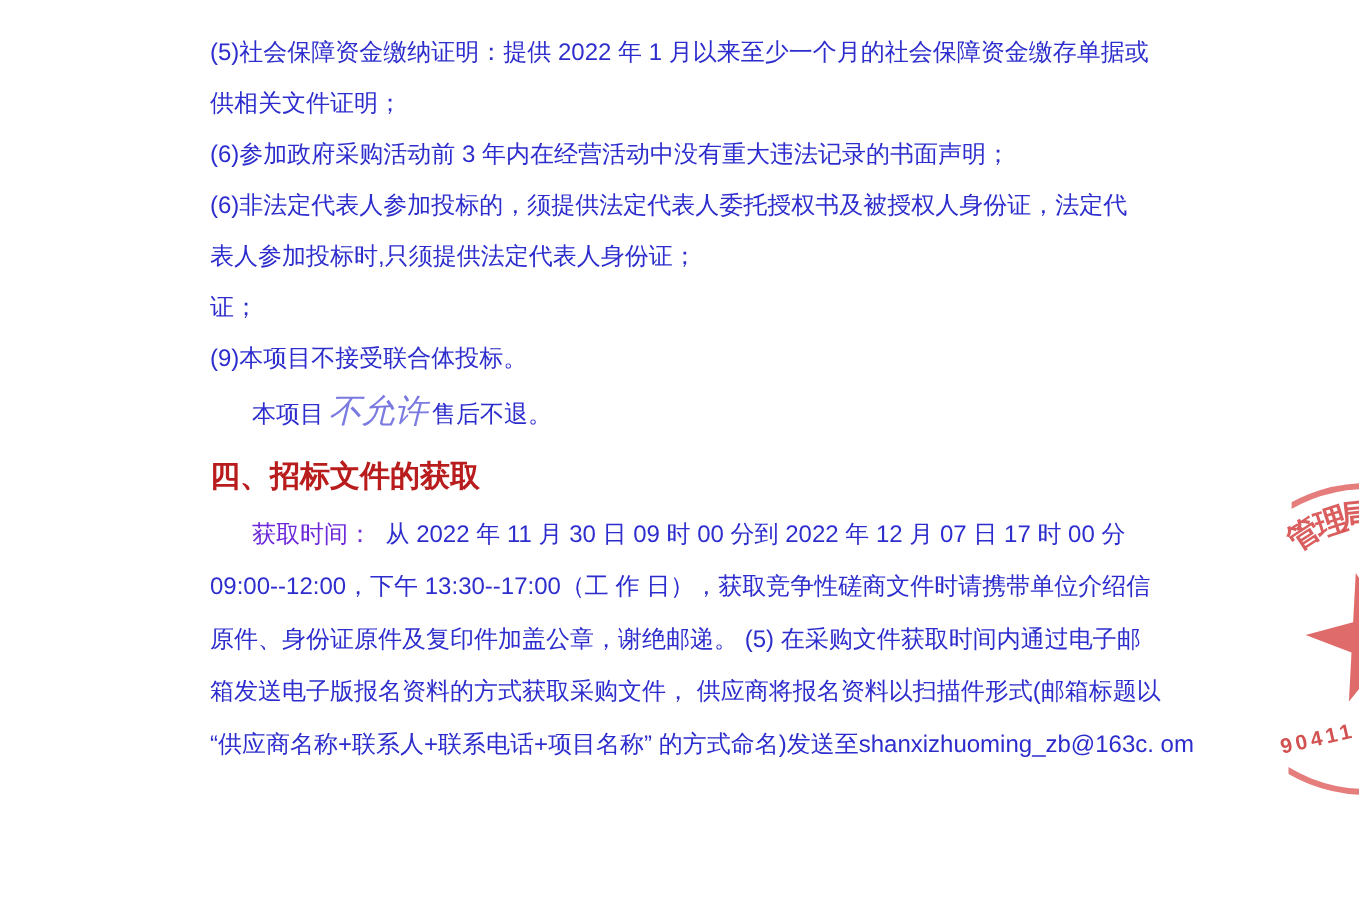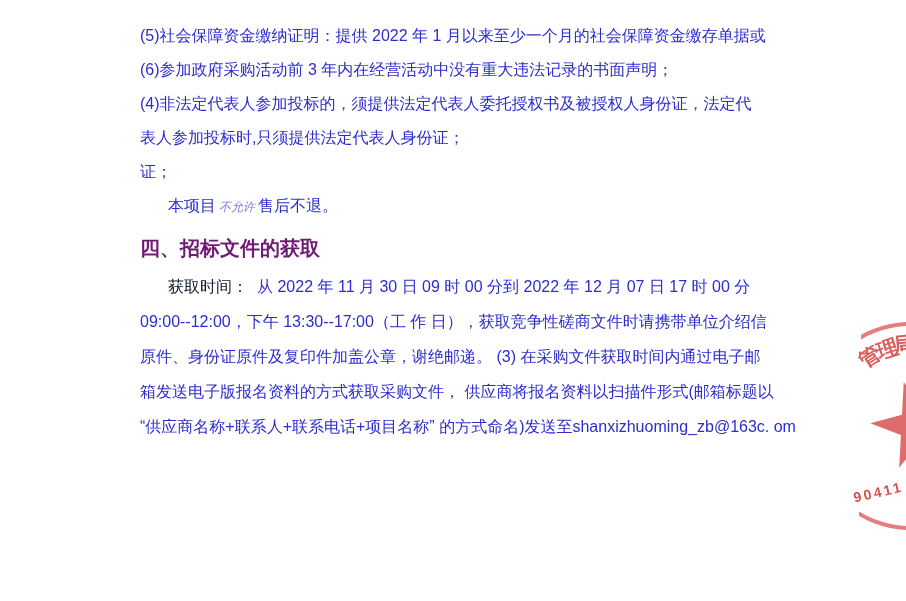--- a/index.html
+++ b/index.html
@@ -26,33 +26,33 @@
     color: #2d2dcd;
     white-space: nowrap;
   }
   .sec2 .line { line-height: 35px; }
   .indent { padding-left: 28px; }
   .emphasis {
     font-style: italic;
     font-family: "Liberation Serif", serif;
     color: #7a7ae0;
     margin: 0 3px;
-    font-size: 12px;
+    font-size: 22px;
   }
   .heading {
     font-size: 20px;
     line-height: 30px;
     font-weight: 700;
-    color: #701a75;
+    color: #b91c1c;
     margin-top: 9px;
     white-space: nowrap;
   }
   .sec2 { margin-top: 6px; }
   .label {
-    color: #0f172a;
+    color: #6d28d9;
     margin-right: 9px;
   }
   
   .stamp {
     position: absolute;
     left: 807px;
     top: 322px;
     width: 200px;
     height: 200px;
     pointer-events: none;
@@ -97,37 +97,39 @@
     transform: rotate(-13deg);
   }
 </style>
 </head>
 <body>
 
 <div class="content">
 
   <div>
     <div class="line">(5)社会保障资金缴纳证明：提供 2022 年 1 月以来至少一个月的社会保障资金缴存单据或</div>
+    <div class="line">供相关文件证明；</div>
     <div class="line">(6)参加政府采购活动前 3 年内在经营活动中没有重大违法记录的书面声明；</div>
-    <div class="line">(4)非法定代表人参加投标的，须提供法定代表人委托授权书及被授权人身份证，法定代</div>
+    <div class="line">(6)非法定代表人参加投标的，须提供法定代表人委托授权书及被授权人身份证，法定代</div>
     <div class="line">表人参加投标时,只须提供法定代表人身份证；</div>
     <div class="line">证；</div>
+    <div class="line">(9)本项目不接受联合体投标。</div>
     <div class="line indent">
       <span>本项目</span><span class="emphasis">不允许</span><span>售后不退。</span>
     </div>
   </div>
 
   <div class="heading">四、招标文件的获取</div>
 
   <div class="sec2">
     <div class="line indent">
       <span class="label">获取时间：</span><span>从 2022 年 11 月 30 日 09 时 00 分到 2022 年 12 月 07 日 17 时 00 分</span>
     </div>
     <div class="line">09:00--12:00，下午 13:30--17:00（工 作 日），获取竞争性磋商文件时请携带单位介绍信</div>
-    <div class="line">原件、身份证原件及复印件加盖公章，谢绝邮递。 (3) 在采购文件获取时间内通过电子邮</div>
+    <div class="line">原件、身份证原件及复印件加盖公章，谢绝邮递。 (5) 在采购文件获取时间内通过电子邮</div>
     <div class="line">箱发送电子版报名资料的方式获取采购文件， 供应商将报名资料以扫描件形式(邮箱标题以</div>
     <div class="line">“供应商名称+联系人+联系电话+项目名称” 的方式命名)发送至shanxizhuoming_zb@163c. om</div>
   </div>
 
 </div>
 
 <div class="stamp">
   <div class="seal-ring top-arc"></div>
   <div class="seal-ring bottom-arc"></div>
   <span class="seal-char c0">管</span>

